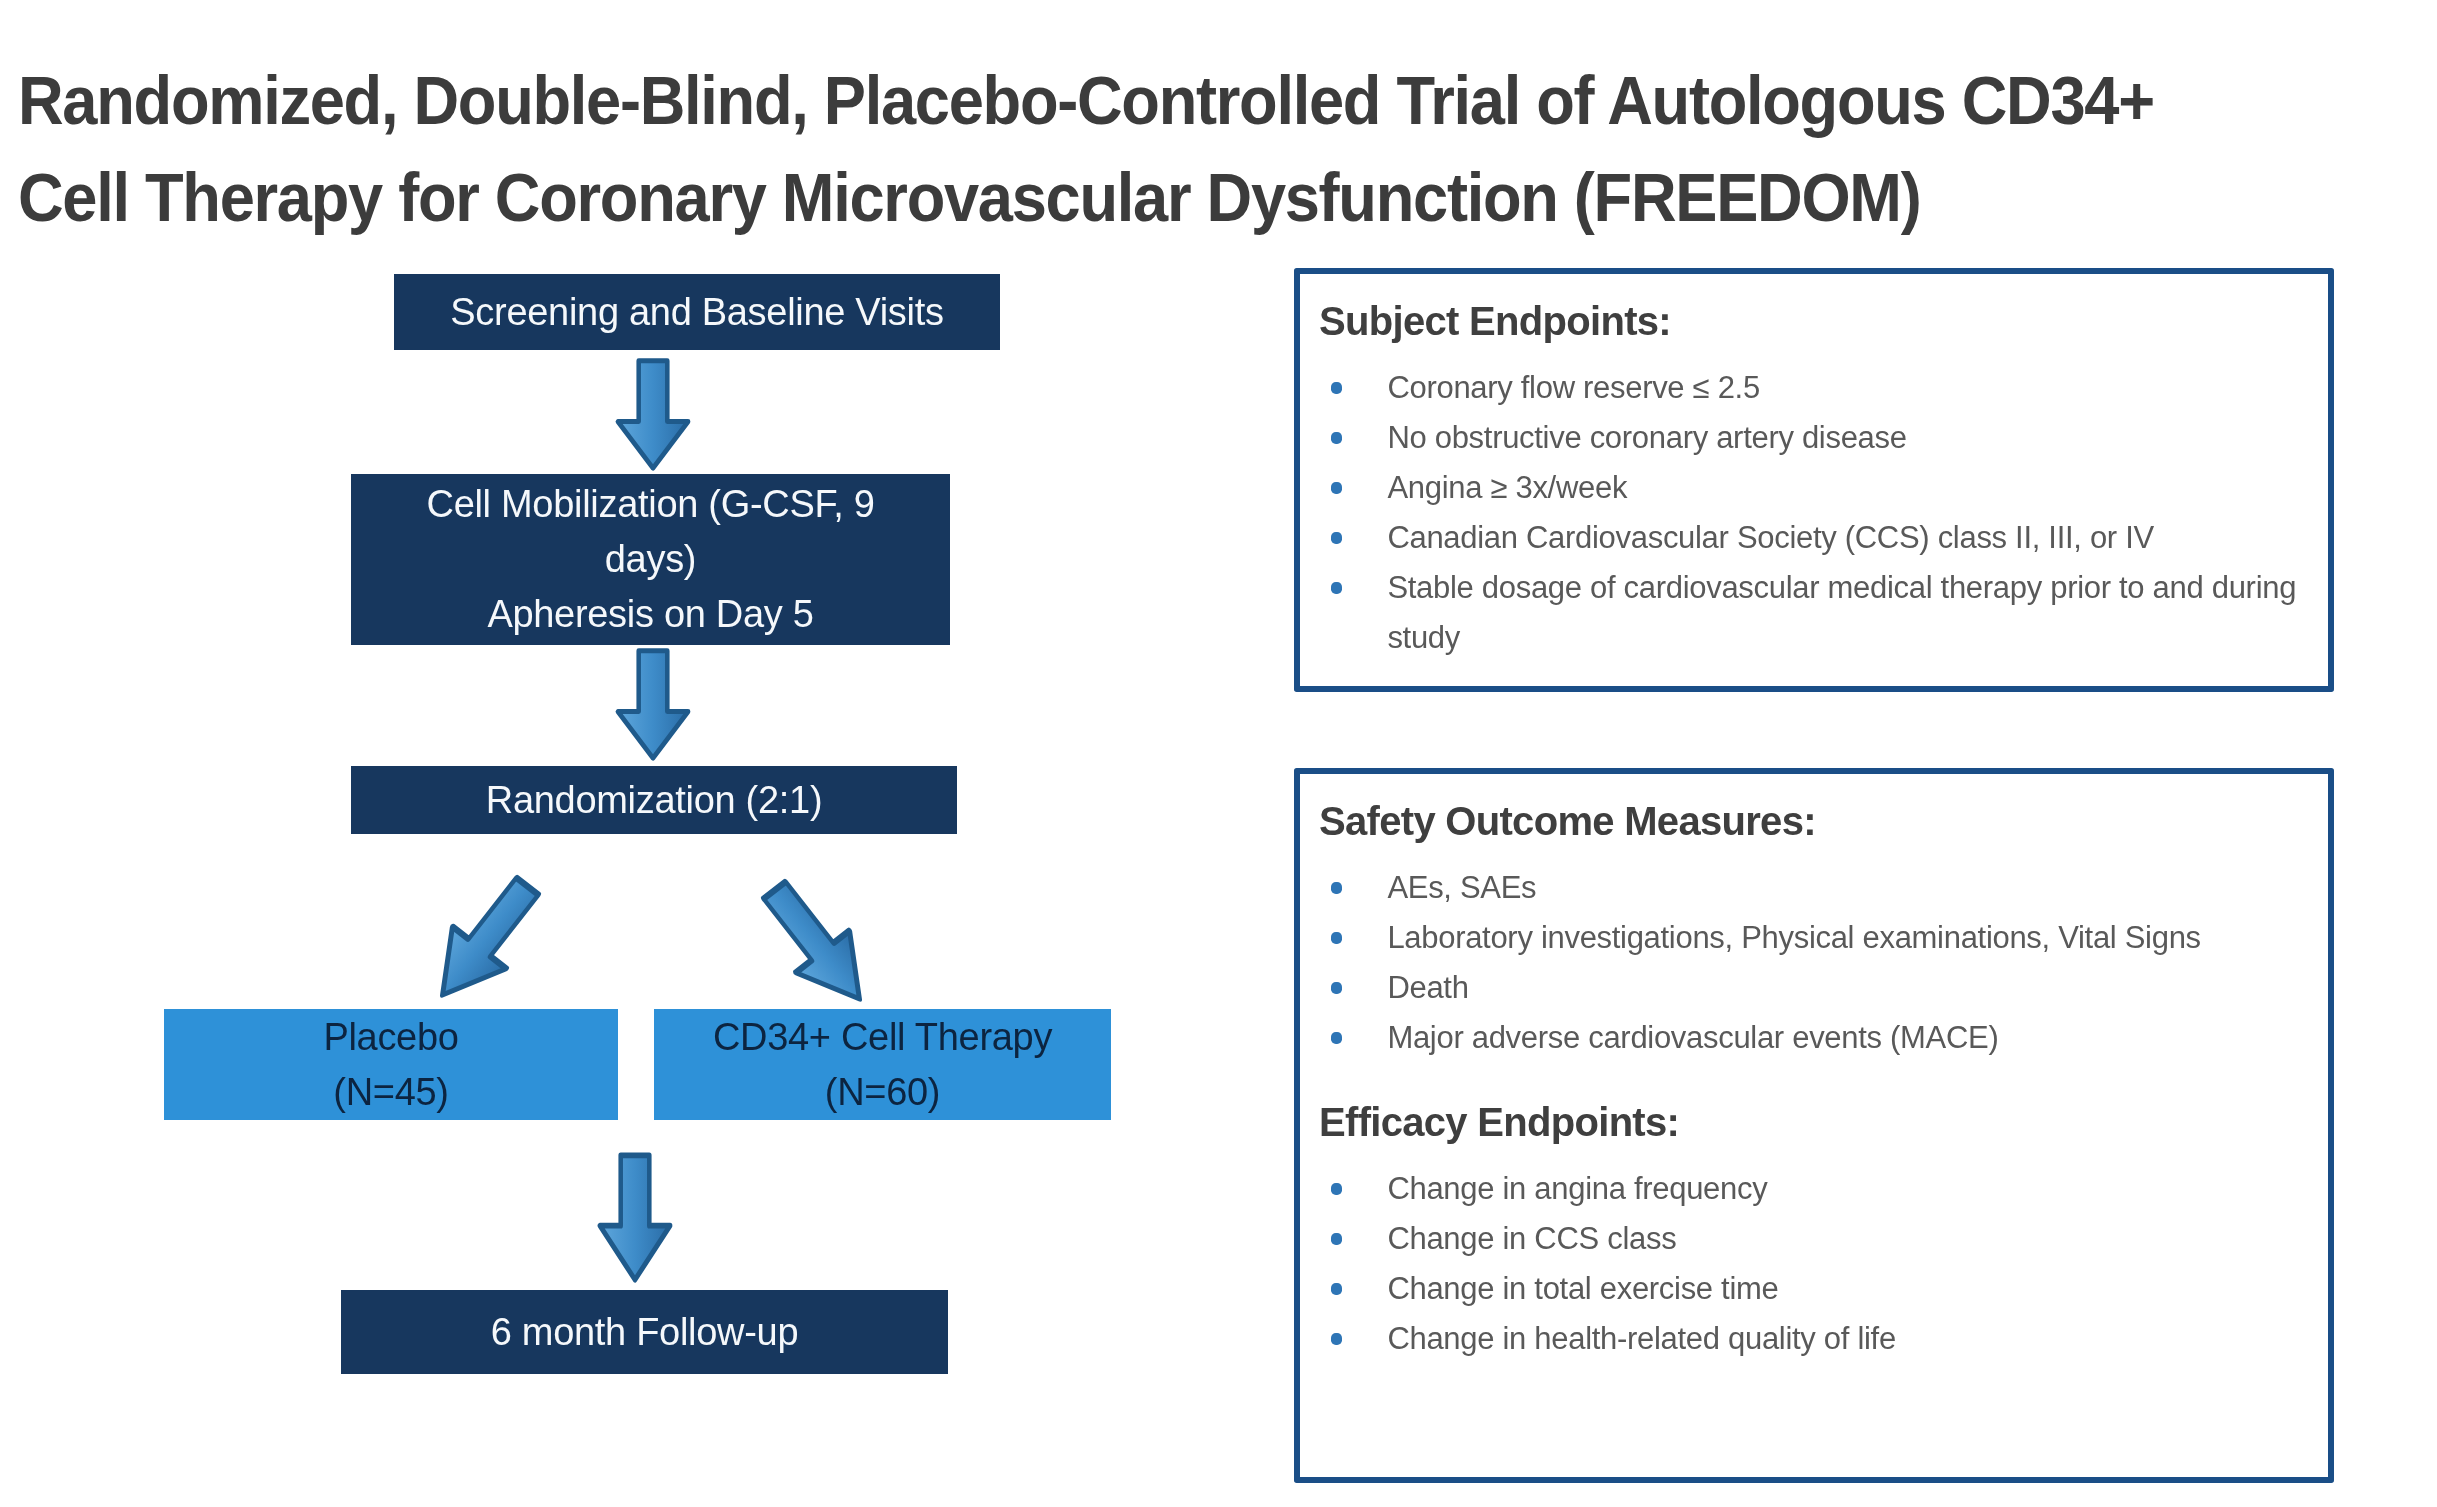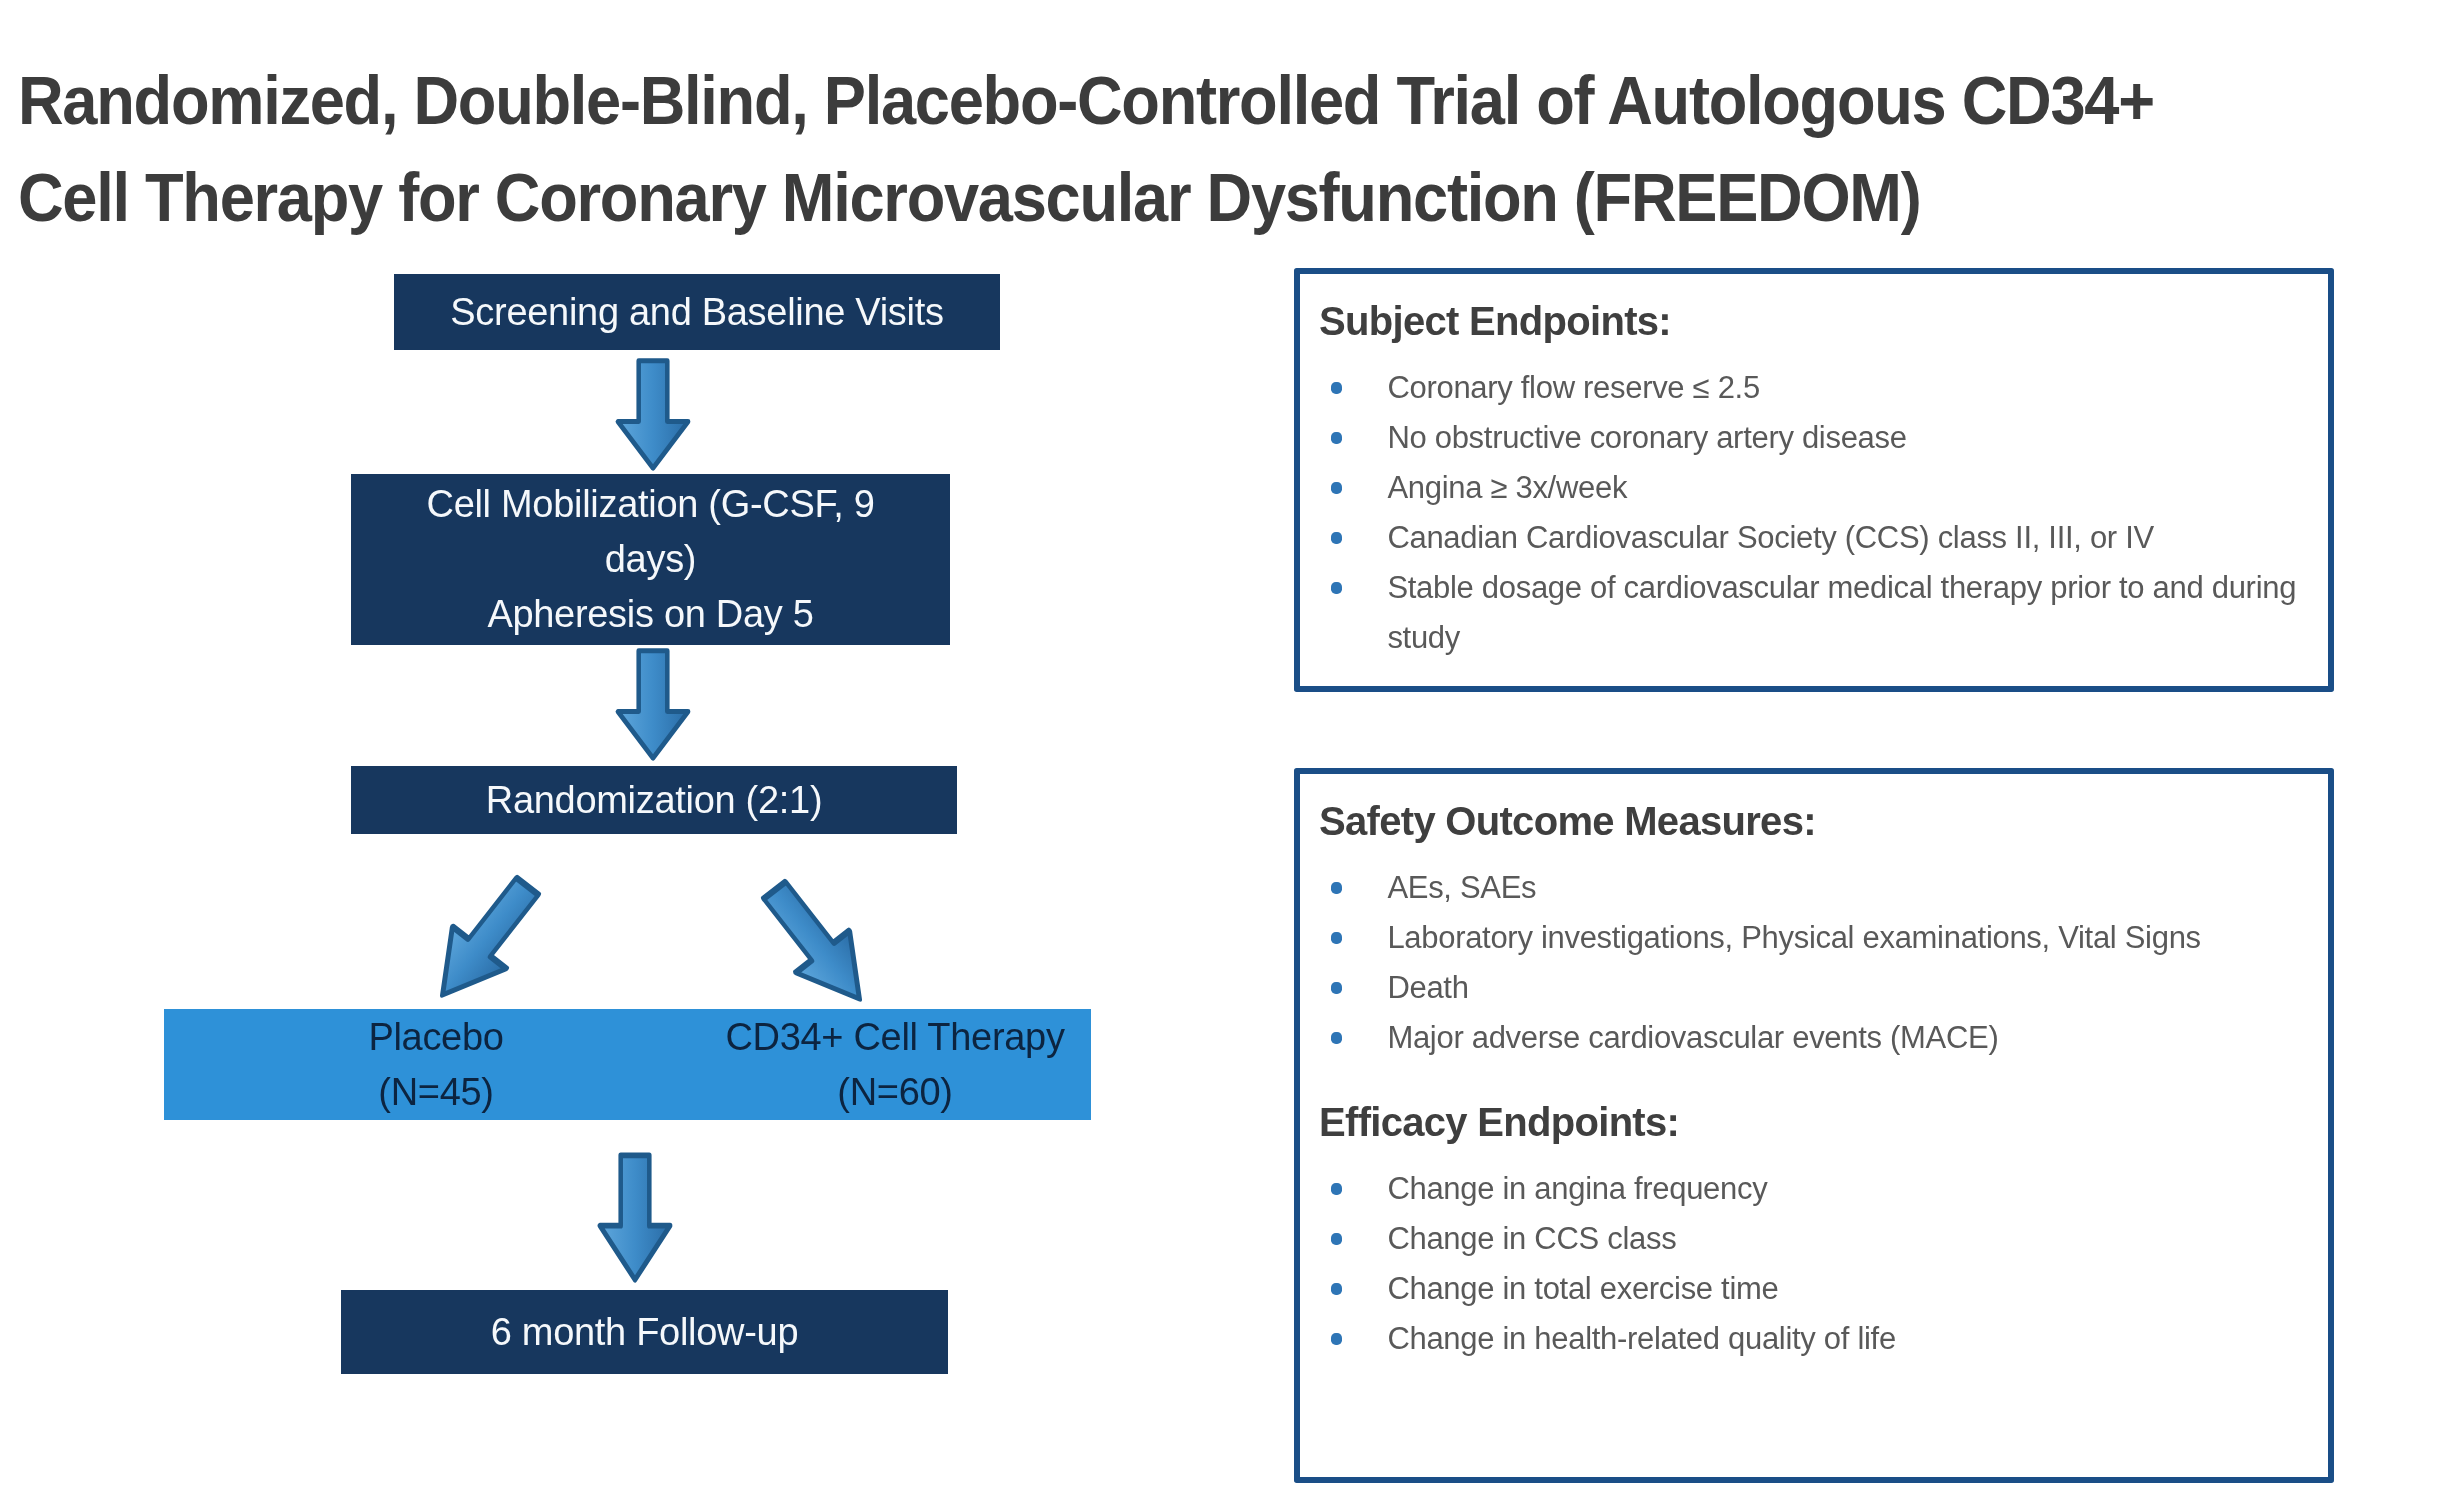--- a/index.html
+++ b/index.html
@@ -22,28 +22,28 @@
   .page-title span{display:block;}
 
   
   .fc-box{
     position:absolute;
     display:flex;flex-direction:column;align-items:center;justify-content:center;
     text-align:center;
     font-size:38px;line-height:55px;letter-spacing:-0.3px;
   }
   .fc-box.navy{background:#17375E;color:#f5f8fb;}
-  .fc-box.light{background:#2E91D8;color:#0c2440;padding-left:45px;}
+  .fc-box.light{background:#2E91D8;color:#0c2440;}
   .fc-box span{display:block;}
 
   #box-screening   {left:351px;top:274px;width:606px;height:76px;margin-left:43px;}
   #box-mobilization{left:351px;top:474px;width:599px;height:171px;}
   #box-randomization{left:351px;top:766px;width:606px;height:68px;}
   #box-placebo     {left:164px;top:1009px;width:454px;height:111px;}
-  #box-cd34        {left:654px;top:1009px;width:392px;height:111px;}
+  #box-cd34        {left:654px;top:1009px;width:457px;height:111px;}
   #box-followup    {left:341px;top:1290px;width:607px;height:84px;}
 
   
   .fc-arrow{position:absolute;overflow:visible;}
   .fc-arrow polygon{
     fill:url(#arrowGrad);
     stroke:#1F5A8B;stroke-width:7;stroke-linejoin:round;
   }
   #arrow-1{left:614px;top:358px;width:78px;height:113px;}
   #arrow-2{left:614px;top:648px;width:78px;height:113px;}

